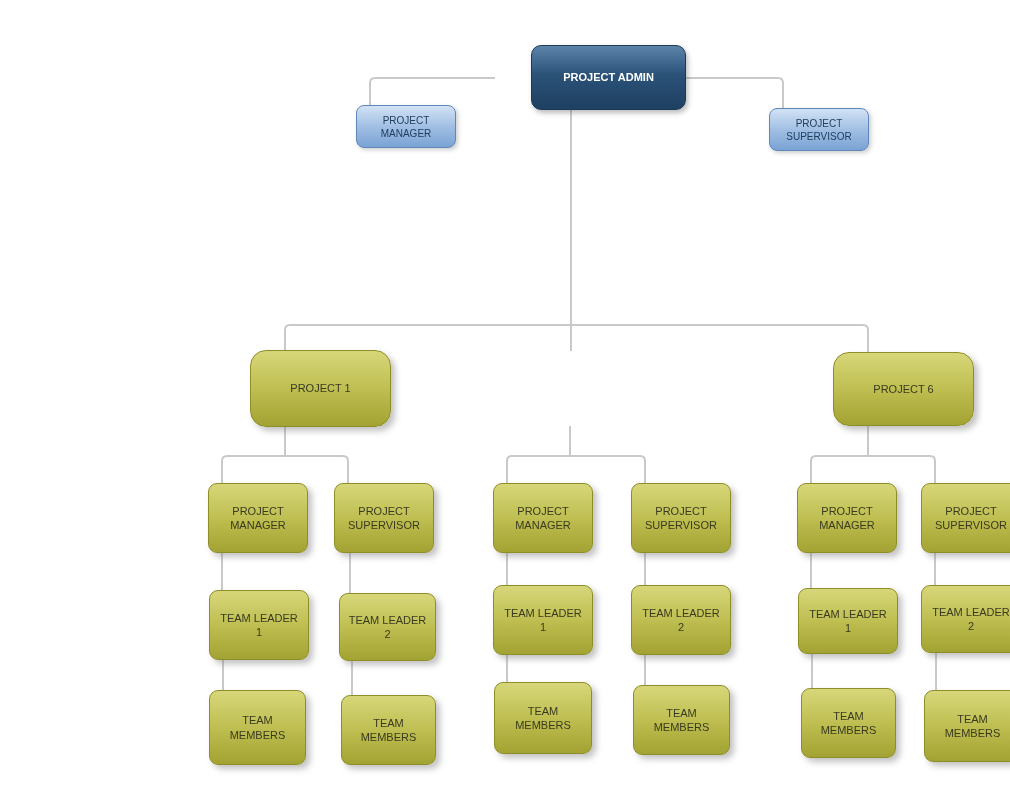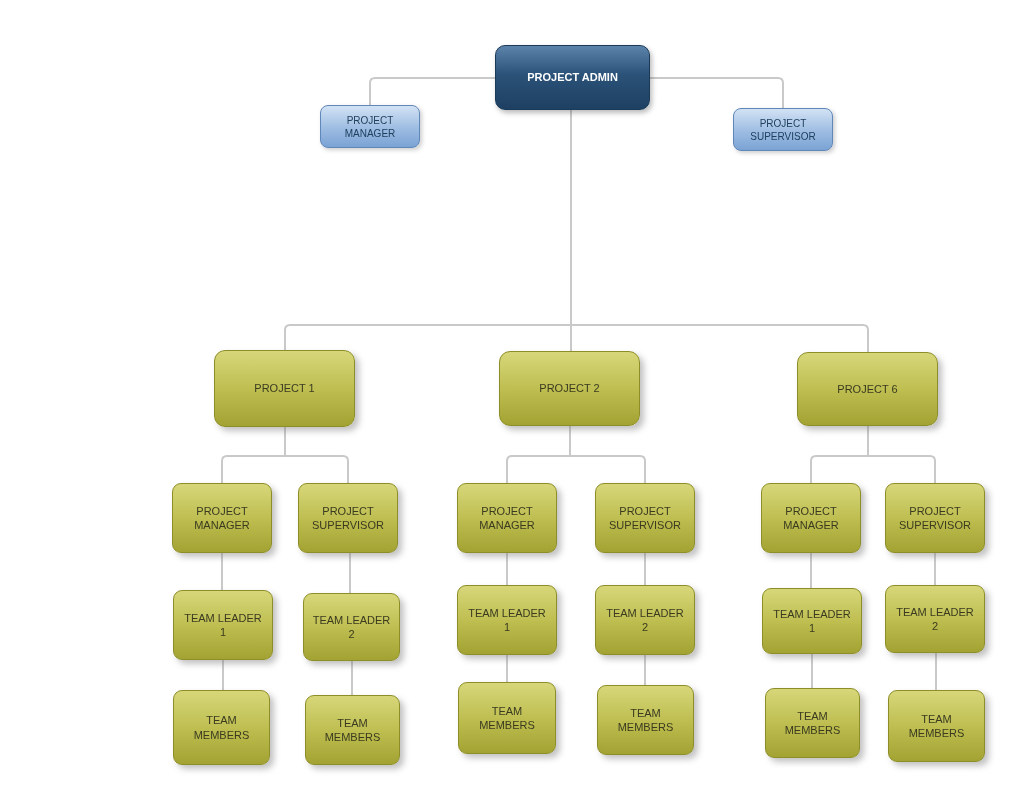--- a/index.html
+++ b/index.html
@@ -26,20 +26,21 @@
     box-sizing: border-box;
     display: flex;
     align-items: center;
     justify-content: center;
     text-align: center;
     padding: 5px 6px;
     border-radius: 9px;
     font-size: 11px;
     line-height: 1.3;
     cursor: default;
+    margin-left: 36px;
   }
   .root {
     background: linear-gradient(180deg, #5c83a9 0%, #2b5278 45%, #1e4062 100%);
     border: 1px solid #1a3a57;
     color: #ffffff;
     font-weight: bold;
     box-shadow: 2px 3px 5px rgba(60,60,60,0.35);
     border-radius: 10px;
   }
   .staff {
@@ -50,21 +51,21 @@
     box-shadow: 2px 2px 4px rgba(90,90,90,0.3);
     border-radius: 8px;
   }
   .olive {
     background: linear-gradient(180deg, #d7d77a 0%, #bcbc4e 55%, #a3a334 100%);
     border: 1px solid #8d8e27;
     color: #3a3a20;
     box-shadow: 4px 4px 6px rgba(120,120,120,0.45);
   }
   .project {
-    border-radius: 11px;
+    border-radius: 16px;
     font-size: 11px;
   }
 </style>
 </head>
 <body>
 
 <div class="canvas">
 
   <svg class="connectors" width="1010" height="788" viewBox="0 0 1010 788">
     <g fill="none" stroke="#c9c9c9" stroke-width="2">
@@ -102,21 +103,20 @@
   <div class="node staff" style="left:733px;top:108px;width:100px;height:43px">PROJECT SUPERVISOR</div>
 
   <div class="node olive project" style="left:214px;top:350px;width:141px;height:77px">PROJECT 1</div>
   <div class="node olive" style="left:172px;top:483px;width:100px;height:70px">PROJECT MANAGER</div>
   <div class="node olive" style="left:298px;top:483px;width:100px;height:70px">PROJECT SUPERVISOR</div>
   <div class="node olive" style="left:173px;top:590px;width:100px;height:70px">TEAM LEADER 1</div>
   <div class="node olive" style="left:303px;top:593px;width:97px;height:68px">TEAM LEADER 2</div>
   <div class="node olive" style="left:173px;top:690px;width:97px;height:75px">TEAM MEMBERS</div>
   <div class="node olive" style="left:305px;top:695px;width:95px;height:70px">TEAM MEMBERS</div>
 
-  <div class="node olive project" style="left:499px;top:351px;width:141px;height:75px">PROJECT 2</div>
   <div class="node olive" style="left:457px;top:483px;width:100px;height:70px">PROJECT MANAGER</div>
   <div class="node olive" style="left:595px;top:483px;width:100px;height:70px">PROJECT SUPERVISOR</div>
   <div class="node olive" style="left:457px;top:585px;width:100px;height:70px">TEAM LEADER 1</div>
   <div class="node olive" style="left:595px;top:585px;width:100px;height:70px">TEAM LEADER 2</div>
   <div class="node olive" style="left:458px;top:682px;width:98px;height:72px">TEAM MEMBERS</div>
   <div class="node olive" style="left:597px;top:685px;width:97px;height:70px">TEAM MEMBERS</div>
 
   <div class="node olive project" style="left:797px;top:352px;width:141px;height:74px">PROJECT 6</div>
   <div class="node olive" style="left:761px;top:483px;width:100px;height:70px">PROJECT MANAGER</div>
   <div class="node olive" style="left:885px;top:483px;width:100px;height:70px">PROJECT SUPERVISOR</div>

